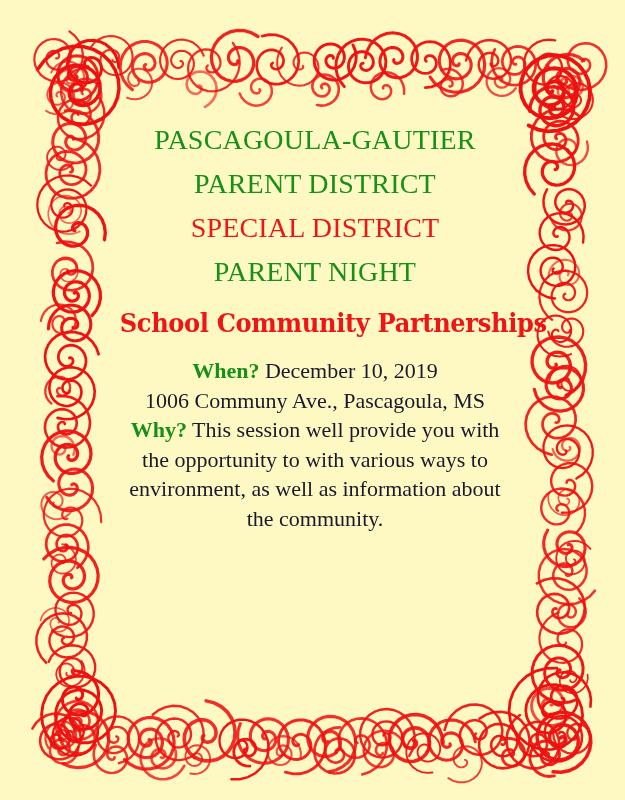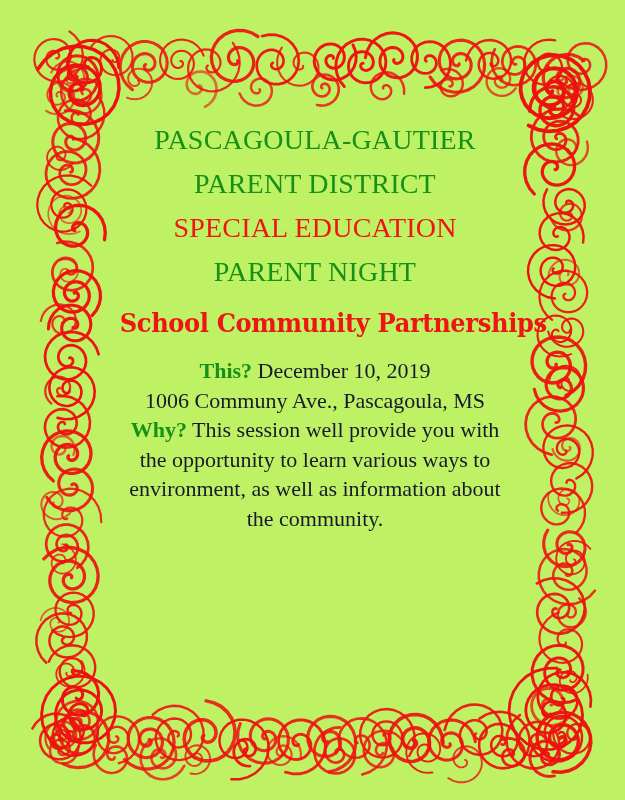--- a/index.html
+++ b/index.html
@@ -5,21 +5,21 @@
 <style>
   html, body {
     margin: 0;
     padding: 0;
     background: #ffffff;
   }
   #page {
     position: relative;
     width: 625px;
     height: 800px;
-    background: #bef264;
+    background: #fef9c3;
     overflow: hidden;
     font-family: "Liberation Serif", "DejaVu Serif", serif;
   }
 
   
   #border-frame {
     position: absolute;
     left: 0;
     top: 0;
     width: 625px;
@@ -215,34 +215,34 @@
           <path d="M556.93 668.04L546.11 668.32L535.81 671.13L526.62 676.24L519.02 683.29L513.41 691.82L510.04 701.29L509.04 711.15L510.40 720.80L513.97 729.72L519.48 737.39L526.53 743.44L534.69 747.55L543.45 749.57L552.28 749.44L560.68 747.24L568.17 743.17L574.37 737.54L578.95 730.71L581.72 723.13L582.58 715.27L581.55 707.57L578.77 700.49L574.46 694.41L568.94 689.63L562.58 686.38L555.77 684.78L548.92 684.86L542.45 686.54L536.70 689.65L531.97 693.94L528.50 699.12L526.42 704.83L525.80 710.72L526.58 716.44L528.67 721.67L531.86 726.11L535.90 729.55L540.53 731.85L545.42 732.94L550.28 732.81L554.81 731.56L558.78 729.32L561.98 726.29L564.26 722.71L565.55 718.82L565.85 714.88L565.21 711.14L563.73 707.81L561.58 705.06L558.93 703.01L556.00 701.75L553.00 701.26L550.12 701.53L547.54 702.45L545.39 703.91L543.78 705.76L542.76 707.81L542.33 709.92L542.46 711.92L543.06 713.68L544.02 715.10L545.23 716.11L546.54 716.68L547.83 716.84L548.98 716.63L549.89 716.12L550.51 715.43L550.79 714.66L550.76 713.93" stroke="#ee1111" stroke-width="2.81" fill="none" stroke-linecap="round"></path>
           <path d="M567.56 718.56L563.45 721.97L558.73 724.25L553.70 725.34L548.65 725.20L543.87 723.89L539.62 721.52L536.12 718.29L533.55 714.39L532.01 710.08L531.55 705.63L532.14 701.29L533.72 697.30L536.14 693.88L539.24 691.20L542.80 689.38L546.60 688.48L550.41 688.52L554.01 689.43L557.20 691.14L559.82 693.49L561.75 696.33L562.91 699.45L563.28 702.67L562.88 705.78L561.78 708.62L560.09 711.04L557.93 712.91L555.47 714.17L552.87 714.78L550.30 714.74L547.91 714.11L545.82 712.96L544.14 711.40L542.95 709.56L542.27 707.57L542.10 705.57L542.42 703.69L543.15 702.03L544.22 700.67L545.51 699.68L546.93 699.08L548.36 698.87L549.71 699.03L550.88 699.49L551.82 700.19L552.49 701.04L552.87 701.96L552.96 702.86L552.82 703.67L552.47 704.32L552.00 704.78L551.47 705.03L550.95 705.06" stroke="#ee1111" stroke-width="2.93" fill="none" stroke-linecap="round" opacity="0.75"></path>
         </g>
     </svg>
   </div>
 
   <div id="content">
 
     <div class="title-line title-green">PASCAGOULA-GAUTIER</div>
     <div class="title-line title-green">PARENT DISTRICT</div>
-    <div class="title-line title-red">SPECIAL EDUCATION</div>
+    <div class="title-line title-red">SPECIAL DISTRICT</div>
     <div class="title-line title-green">PARENT NIGHT</div>
 
     <div id="subtitle">School Community Partnerships</div>
 
     <div id="body-block">
 
-      <div class="body-line"><span class="lbl-green">This?</span><span> December 10, 2019</span></div>
+      <div class="body-line"><span class="lbl-green">When?</span><span> December 10, 2019</span></div>
 
 
 
       <div class="body-line">1006 Communy Ave., Pascagoula, MS</div>
 
       <div class="body-line"><span class="lbl-green">Why?</span><span> This session well provide you with</span></div>
 
-      <div class="body-line">the opportunity to learn various ways to</div>
+      <div class="body-line">the opportunity to with various ways to</div>
       <div class="body-line">environment, as well as information about</div>
       <div class="body-line">the community.</div>
 
     </div>
   </div>
 </div>
 
 </body></html>

